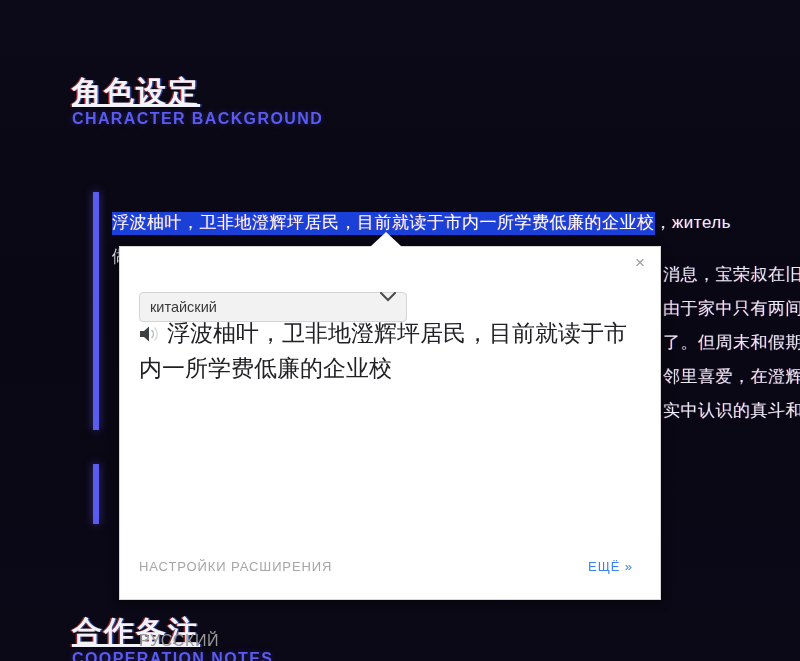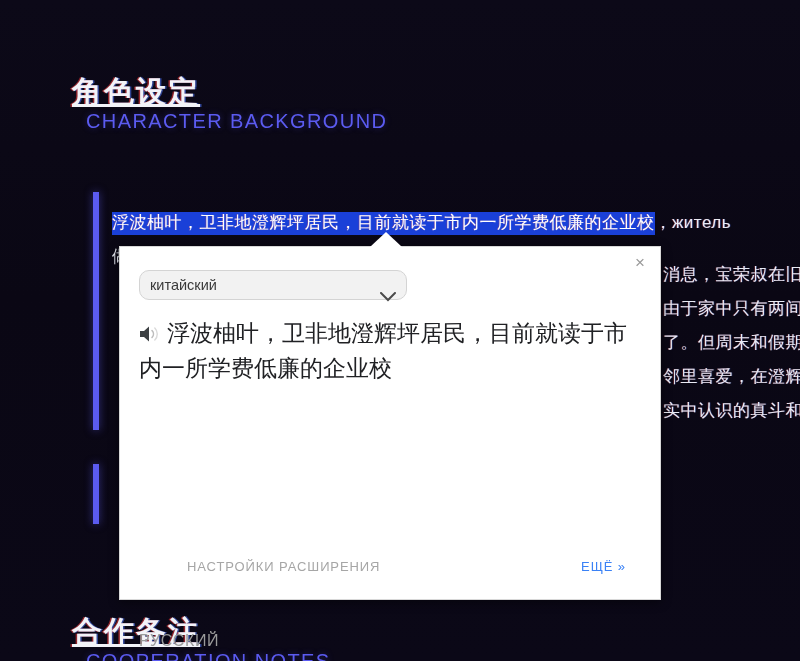--- a/index.html
+++ b/index.html
@@ -29,28 +29,27 @@
   .head-cn {
     font-size: 30px;
     font-weight: bold;
     color: #f2f3f8;
     letter-spacing: 2px;
     line-height: 1.05;
     text-shadow: -1.5px 0 0 rgba(255,60,60,.55), 1.5px 0 0 rgba(80,120,255,.55);
     text-decoration: underline;
   }
   .head-en {
-    font-size: 20px;
-    font-weight: normal;
+    font-size: 16px;
+    font-weight: bold;
     color: #5b5bf0;
     letter-spacing: 1.4px;
     line-height: 1.1;
     margin-top: 2px;
     text-shadow: 0 0 6px rgba(80,80,240,.35);
-    margin-left: 14px;
   }
 
   #head-top { top: 76px; }
   #head-bottom { top: 616px; }
 
   
   .accent-bar {
     position: absolute;
     left: 93px;
     width: 6px;
@@ -138,26 +137,26 @@
     text-align: center;
     font-size: 17px;
     color: #9a9a9a;
     cursor: pointer;
     font-family: "Liberation Sans", sans-serif;
   }
 
   #lang-select {
     position: absolute;
     left: 19px;
-    top: 23px;
+    top: 45px;
     width: 268px;
     height: 30px;
     background: #f2f2f2;
     border: 1px solid #d4d4d4;
-    border-radius: 10px;
+    border-radius: 4px;
     font-size: 14.5px;
     color: #3a3a3a;
     padding-left: 10px;
     padding-right: 42px;
     font-family: "Liberation Sans", sans-serif;
     -webkit-appearance: none;
     -moz-appearance: none;
     appearance: none;
     cursor: pointer;
   }
@@ -194,24 +193,23 @@
   }
 
   #target-text {
     top: 169px;
     font-size: 22.5px;
     line-height: 32px;
     color: #202124;
   }
   #footer {
     position: absolute;
-    left: 0; right: 15px;
+    left: 0; right: 8px;
     bottom: 0;
     height: 58px;
-    margin-left: 48px;
   }
   #settings-link {
     position: absolute;
     left: 19px;
     top: 18px;
     font-size: 13px;
     color: #a6a6a6;
     letter-spacing: .9px;
     cursor: pointer;
   }

